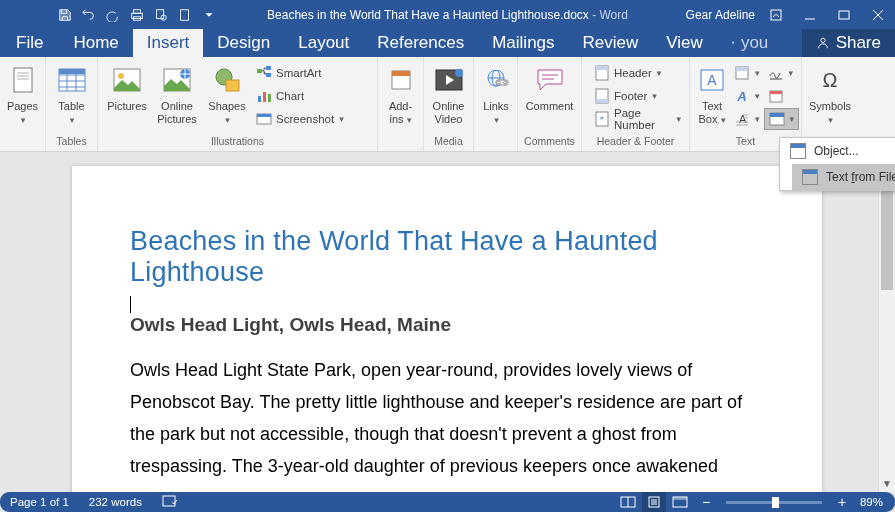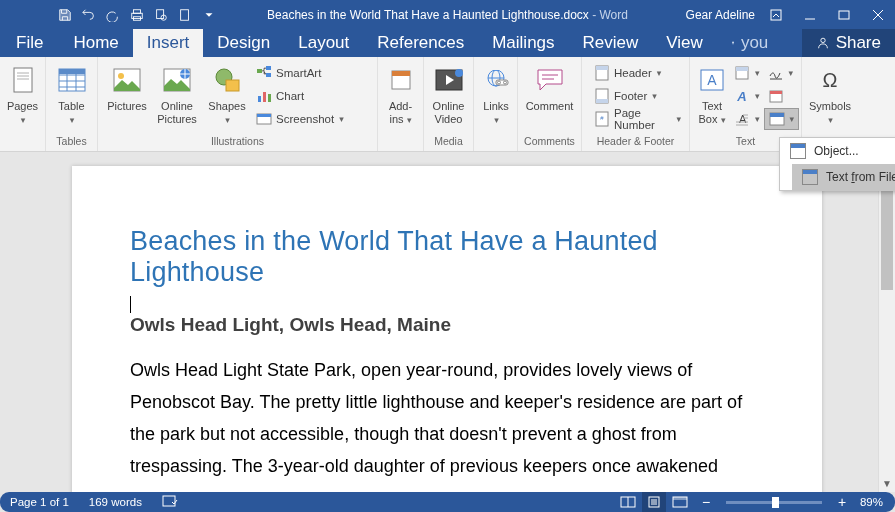--- a/index.html
+++ b/index.html
@@ -473,21 +473,21 @@
   <div class="dm-item hover">
     <span class="dm-ico">
         <span class="hdr"></span>
       </span>
     <span><span>Text </span><span class="underline-accel">f</span><span>rom File...</span></span>
   </div>
 </div>
 
 <div class="statusbar">
   <div class="sb-item">Page 1 of 1</div>
-  <div class="sb-item">169 words</div>
+  <div class="sb-item">232 words</div>
   <div class="sb-item"><svg width="16" height="14" viewBox="0 0 16 14">
         <rect x="1" y="2" width="12" height="10" fill="none" stroke="#fff"></rect>
         <path d="M10 8l2 2 3-4" fill="none" stroke="#fff"></path>
       </svg></div>
   <div class="sb-right">
     <div class="view-btn">
         <svg width="16" height="12" viewBox="0 0 16 12">
           <rect x="1" y="1" width="14" height="10" fill="none" stroke="#fff"></rect>
           <path stroke="#fff" d="M8 1v10"></path>
         </svg>

